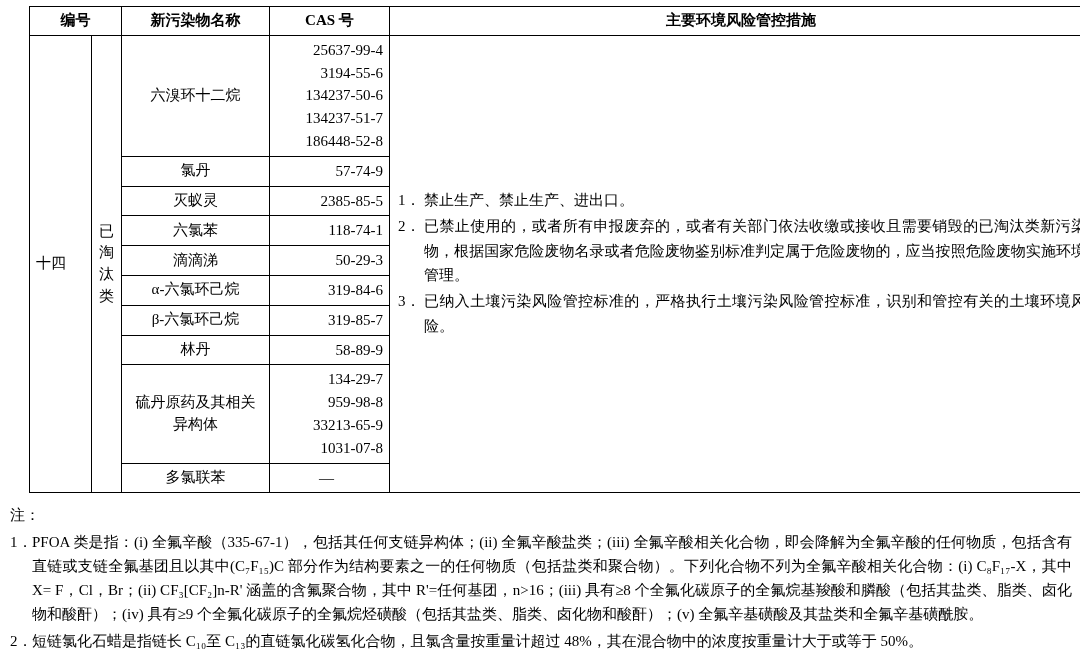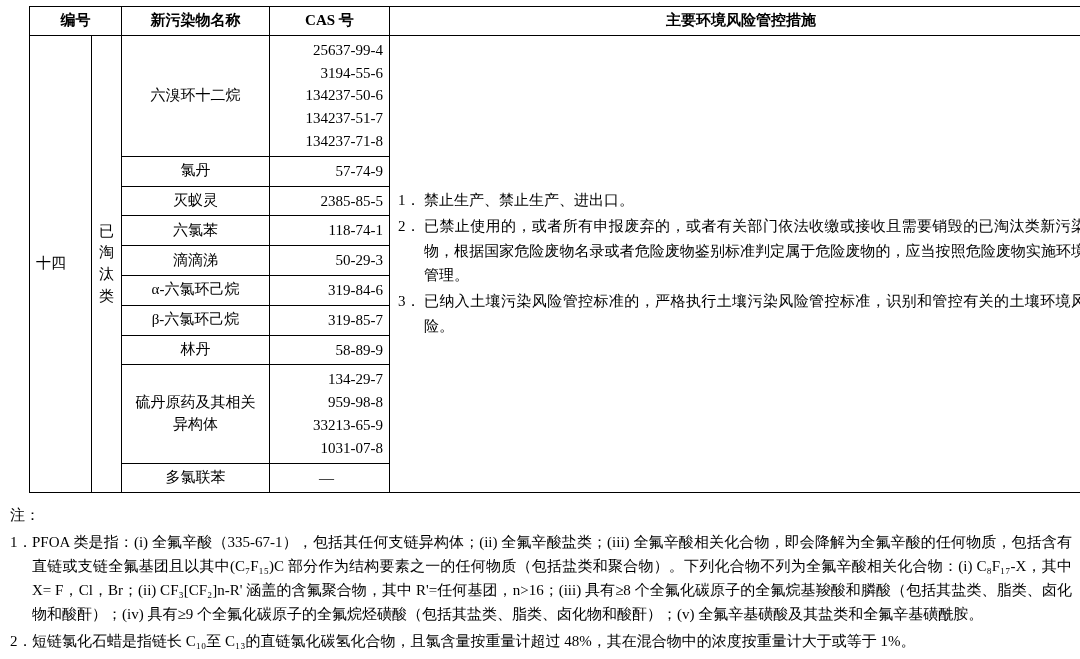--- a/index.html
+++ b/index.html
@@ -152,21 +152,21 @@
           <span>类</span>
         </td>
         <td class="cell-name">
           <span class="ln">六溴环十二烷</span>
         </td>
         <td class="cell-cas">
           <span class="ln">25637-99-4</span>
           <span class="ln">3194-55-6</span>
           <span class="ln">134237-50-6</span>
           <span class="ln">134237-51-7</span>
-          <span class="ln">134237-71-8</span>
+          <span class="ln">186448-52-8</span>
         </td>
         <td class="cell-meas" rowspan="10">
           <ol class="meas">
             <li><span class="num">1．</span><span>禁止生产、禁止生产、进出口。</span></li>
             <li><span class="num">2．</span><span>已禁止使用的，或者所有申报废弃的，或者有关部门依法收缴或接收且需要销毁的已淘汰类新污染物，根据国家危险废物名录或者危险废物鉴别标准判定属于危险废物的，应当按照危险废物实施环境管理。</span></li>
             <li><span class="num">3．</span><span>已纳入土壤污染风险管控标准的，严格执行土壤污染风险管控标准，识别和管控有关的土壤环境风险。</span></li>
           </ol>
         </td>
       </tr>
 
@@ -259,18 +259,18 @@
 
   <div class="notes">
     <p class="notes-title">注：</p>
     <ol class="notes-list">
       <li>
         <span class="num">1．</span>
         <span>PFOA 类是指：(i) 全氟辛酸（335-67-1），包括其任何支链异构体；(ii) 全氟辛酸盐类；(iii) 全氟辛酸相关化合物，即会降解为全氟辛酸的任何物质，包括含有直链或支链全氟基团且以其中(C₇F₁₅)C 部分作为结构要素之一的任何物质（包括盐类和聚合物）。下列化合物不列为全氟辛酸相关化合物：(i) C₈F₁₇-X，其中 X= F，Cl，Br；(ii) CF₃[CF₂]n-R' 涵盖的含氟聚合物，其中 R'=任何基团，n&gt;16；(iii) 具有≥8 个全氟化碳原子的全氟烷基羧酸和膦酸（包括其盐类、脂类、卤化物和酸酐）；(iv) 具有≥9 个全氟化碳原子的全氟烷烃磺酸（包括其盐类、脂类、卤化物和酸酐）；(v) 全氟辛基磺酸及其盐类和全氟辛基磺酰胺。</span>
       </li>
       <li>
         <span class="num">2．</span>
-        <span>短链氯化石蜡是指链长 C₁₀至 C₁₃的直链氯化碳氢化合物，且氯含量按重量计超过 48%，其在混合物中的浓度按重量计大于或等于 1%。</span>
+        <span>短链氯化石蜡是指链长 C₁₀至 C₁₃的直链氯化碳氢化合物，且氯含量按重量计超过 48%，其在混合物中的浓度按重量计大于或等于 50%。</span>
       </li>
     </ol>
   </div>
 
 </div>
 
 </body></html>

